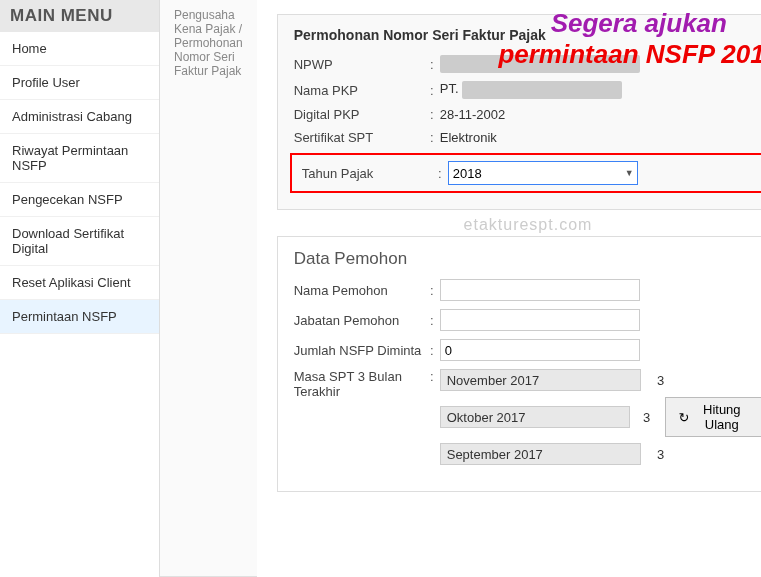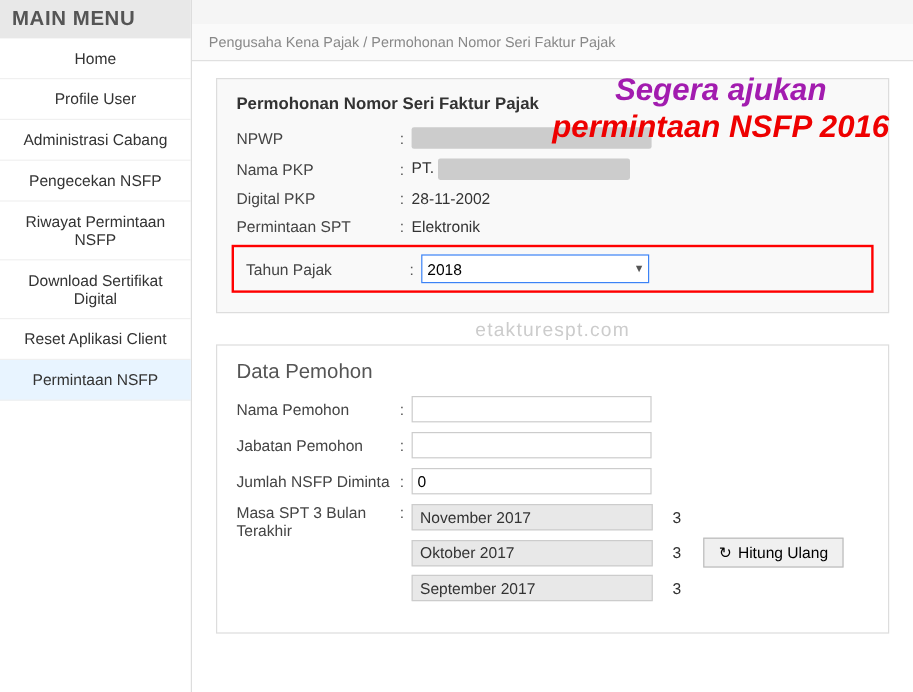--- a/index.html
+++ b/index.html
@@ -21,32 +21,29 @@
       font-weight: bold;
       color: #555;
       letter-spacing: 0.5px;
     }
     .sidebar-item {
       padding: 9px 12px;
       color: #333;
       cursor: pointer;
       border-bottom: 1px solid #f0f0f0;
       font-size: 13px;
-      text-align: center;
     }
     .sidebar-item.active { background: #e8f4ff; }
 
     
     .main {
       flex: 1;
       display: flex;
-      flex-direction: column;
       overflow-y: auto;
       background: #fff;
-      margin-top: 20px;
     }
     .breadcrumb {
       padding: 8px 14px;
       font-size: 12px;
       color: #555;
       border-bottom: 1px solid #e0e0e0;
       background: #fafafa;
     }
     .breadcrumb span { color: #888; }
 
@@ -224,22 +221,22 @@
     }
   </style>
 </head>
 <body>
 
 <div class="sidebar">
   <div class="sidebar-title">MAIN MENU</div>
   <div class="sidebar-item">Home</div>
   <div class="sidebar-item">Profile User</div>
   <div class="sidebar-item">Administrasi Cabang</div>
+  <div class="sidebar-item">Riwayat Permintaan NSFP</div>
   <div class="sidebar-item">Pengecekan NSFP</div>
-  <div class="sidebar-item">Riwayat Permintaan NSFP</div>
   <div class="sidebar-item">Download Sertifikat Digital</div>
   <div class="sidebar-item">Reset Aplikasi Client</div>
   <div class="sidebar-item active">Permintaan NSFP</div>
 </div>
 
 <div class="main">
   <div class="breadcrumb">
     <span>Pengusaha Kena Pajak</span>
     <span> / </span>
     <span>Permohonan Nomor Seri Faktur Pajak</span>
@@ -271,21 +268,21 @@
         </div>
       </div>
 
       <div class="form-row">
         <div class="form-label">Digital PKP</div>
         <div class="form-colon">:</div>
         <div class="form-value">28-11-2002</div>
       </div>
 
       <div class="form-row">
-        <div class="form-label">Permintaan SPT</div>
+        <div class="form-label">Sertifikat SPT</div>
         <div class="form-colon">:</div>
         <div class="form-value">Elektronik</div>
       </div>
 
       <div class="highlighted-row">
         <div class="form-label">Tahun Pajak</div>
         <div class="form-colon">:</div>
         <div class="form-value">
           <div class="select-wrapper">
             <select class="select-box">

